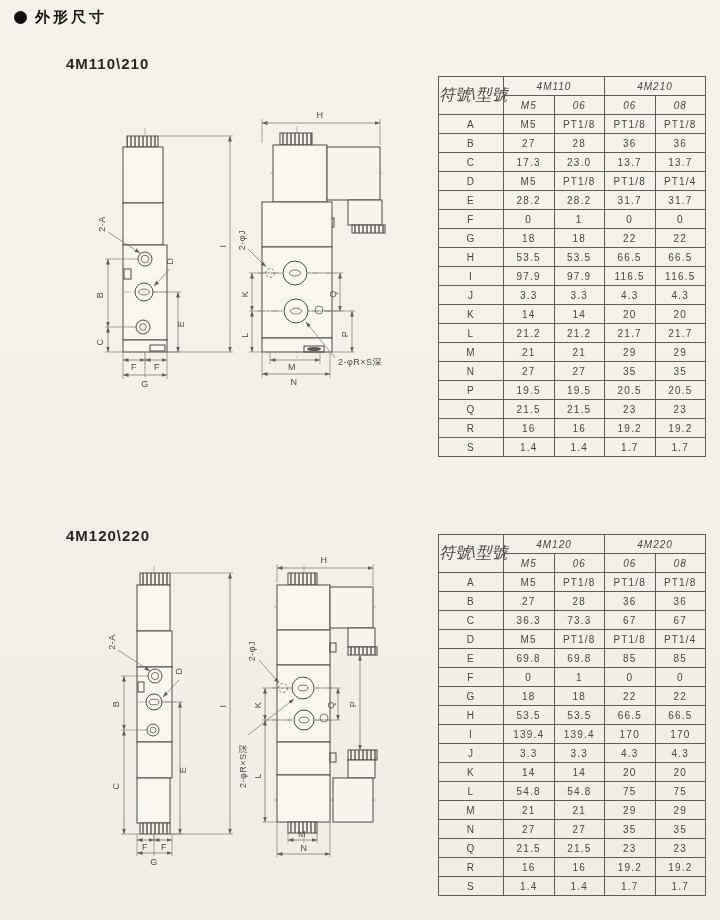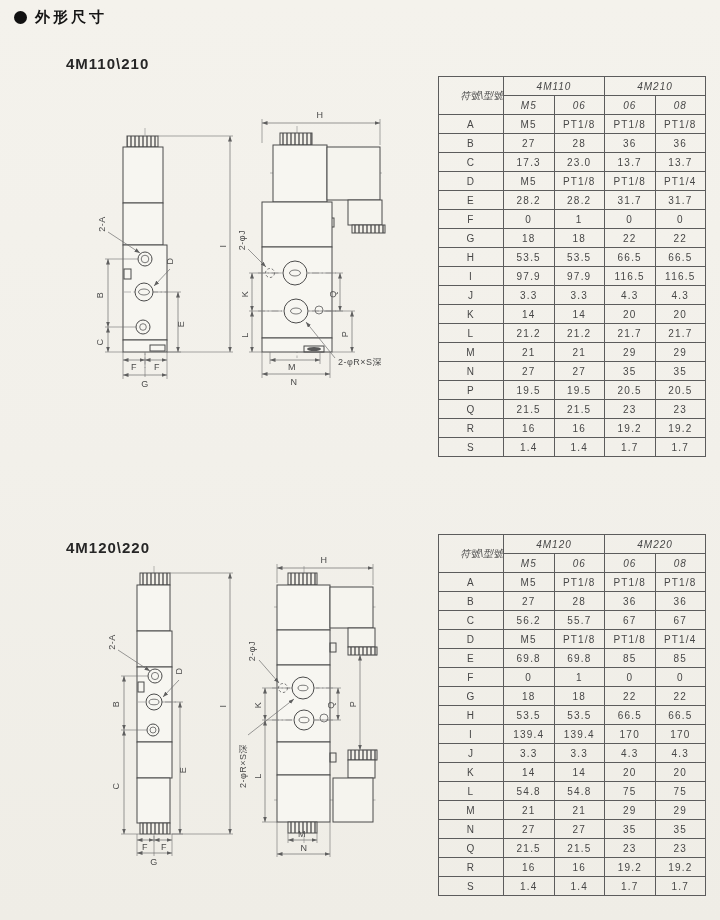--- a/index.html
+++ b/index.html
@@ -6,32 +6,32 @@
   body{
     width:720px;height:920px;position:relative;overflow:hidden;
     background:linear-gradient(180deg,#f4f2ec 0%,#f2f0ea 50%,#efede6 100%);
     font-family:"Liberation Sans",sans-serif;color:#3a3a3a;
   }
   .hdr{position:absolute;left:14px;top:8px;display:flex;align-items:center;gap:8px;}
   .bullet{width:13px;height:13px;border-radius:50%;background:#111;}
   .hdr-title{font-size:15px;font-weight:bold;color:#151515;letter-spacing:3px;}
   .sec-title{position:absolute;left:66px;font-size:15px;font-weight:600;color:#262626;letter-spacing:1px;}
   .sec-title.s1{top:55px;}
-  .sec-title.s2{top:539px;text-align:right;}
+  .sec-title.s2{top:527px;text-align:right;}
   .tblwrap{position:absolute;left:438px;}
   .tblwrap.t1{top:76px;}
   .tblwrap.t2{top:534px;}
   table.dims{border-collapse:collapse;table-layout:fixed;width:267px;
     font-family:"Liberation Sans",sans-serif;font-size:10px;color:#474747;
     border:1.5px solid #4c4c4c;background:transparent;}
   table.dims th,table.dims td{
     border:1px solid #5c5c5c;text-align:center;vertical-align:middle;
     height:18px;padding:0;font-weight:normal;letter-spacing:1.2px;white-space:nowrap;}
   table.dims thead th{letter-spacing:1px;font-style:italic;}
-  table.dims th.corner{width:65px;font-size:10px;letter-spacing:0;text-align:right;}
+  table.dims th.corner{width:65px;font-size:16px;letter-spacing:0;}
   table.dims col.c-sym{width:65px;}
   table.dims col.c-v{width:50.5px;}
   svg{position:absolute;overflow:visible;}
   .ol{fill:#f7f6f1;stroke:#4b4b4b;stroke-width:1;}
   .ol2{fill:#f5f4ee;stroke:#4b4b4b;stroke-width:1;}
   .ln{stroke:#4b4b4b;stroke-width:1;fill:none;}
   .cl{stroke:#8a8a8a;stroke-width:0.6;stroke-dasharray:7 2.5 1.5 2.5;fill:none;}
   .ext{stroke:#6e6e6e;stroke-width:0.6;fill:none;}
   .dim{stroke:#6e6e6e;stroke-width:0.7;fill:none;marker-start:url(#arr);marker-end:url(#arr);}
   .ldr{stroke:#6e6e6e;stroke-width:0.7;fill:none;marker-end:url(#arr);}
@@ -464,22 +464,22 @@
         </tr>
         <tr>
           <th>B</th>
           <td>27</td>
           <td>28</td>
           <td>36</td>
           <td>36</td>
         </tr>
         <tr>
           <th>C</th>
-          <td>56.2</td>
-          <td>55.7</td>
+          <td>36.3</td>
+          <td>73.3</td>
           <td>67</td>
           <td>67</td>
         </tr>
         <tr>
           <th>D</th>
           <td>M5</td>
           <td>PT1/8</td>
           <td>PT1/8</td>
           <td>PT1/4</td>
         </tr>

